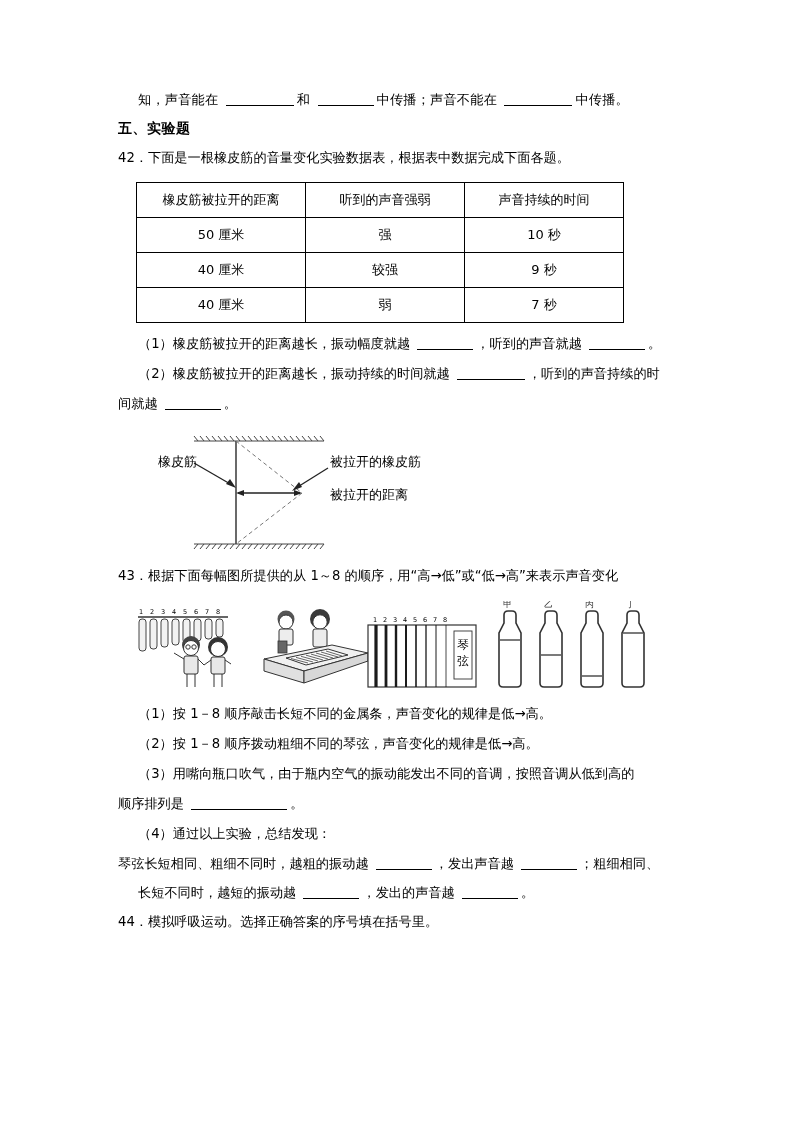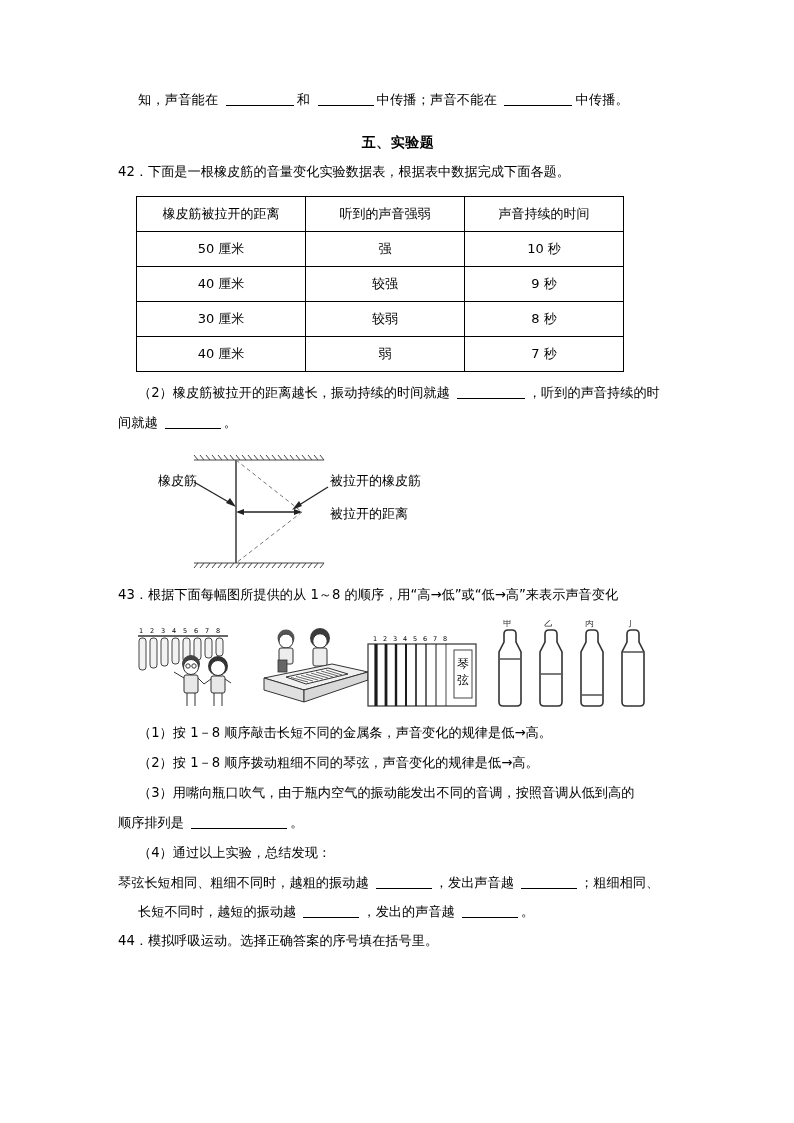--- a/index.html
+++ b/index.html
@@ -33,23 +33,22 @@
     font-size: 13.2px;
     line-height: 27px;
     letter-spacing: 0.2px;
     white-space: nowrap;
   }
   .indent { padding-left: 20px; }
   .section-head {
     font-size: 14px;
     font-weight: bold;
     line-height: 30px;
-    margin-top: 14px;
+    margin-top: 0;
     letter-spacing: 0.5px;
-    text-align: center;
   }
   .q-line {
     font-size: 13.2px;
     line-height: 30px;
   }
   .blank {
     display: inline-block;
     border-bottom: 1px solid #000;
     vertical-align: -2px;
     margin: 0 3px;
@@ -125,32 +124,32 @@
           <td class="c0">50 厘米</td>
           <td class="c1">强</td>
           <td class="c2">10 秒</td>
         </tr>
         <tr>
           <td class="c0">40 厘米</td>
           <td class="c1">较强</td>
           <td class="c2">9 秒</td>
         </tr>
         <tr>
-          <td class="c0">30 厘米</td>
-          <td class="c1">较弱</td>
-          <td class="c2">8 秒</td>
-        </tr>
-        <tr>
           <td class="c0">40 厘米</td>
           <td class="c1">弱</td>
           <td class="c2">7 秒</td>
         </tr>
       </tbody>
     </table>
 
+    <div class="q-line indent">
+      <span>（1）</span><span>橡皮筋被拉开的距离越长，振动幅度就越</span>
+      <span class="blank b-m"></span><span>，听到的声音就越</span>
+      <span class="blank b-m"></span><span>。</span>
+    </div>
 
     <div class="q-line indent">
       <span>（2）</span><span>橡皮筋被拉开的距离越长，振动持续的时间就越</span>
       <span class="blank b-l"></span><span>，听到的声音持续的时</span>
     </div>
     <div class="q-line">
       <span>间就越</span>
       <span class="blank b-m"></span><span>。</span>
     </div>
 

